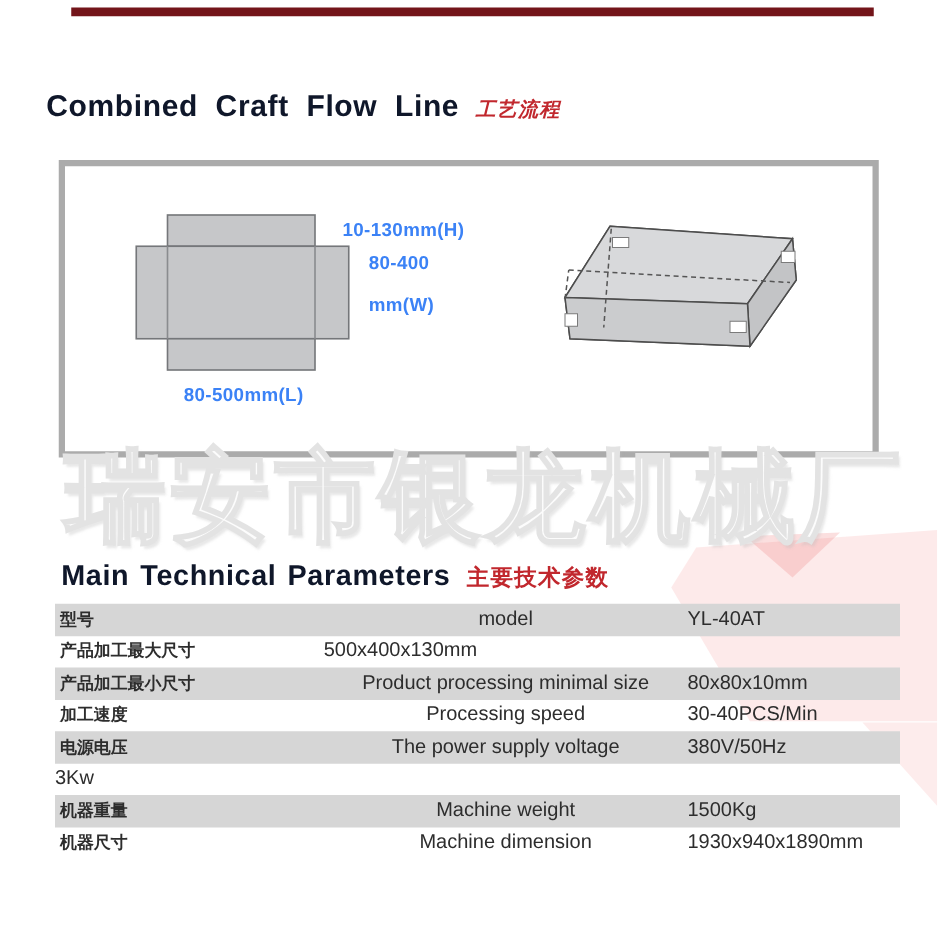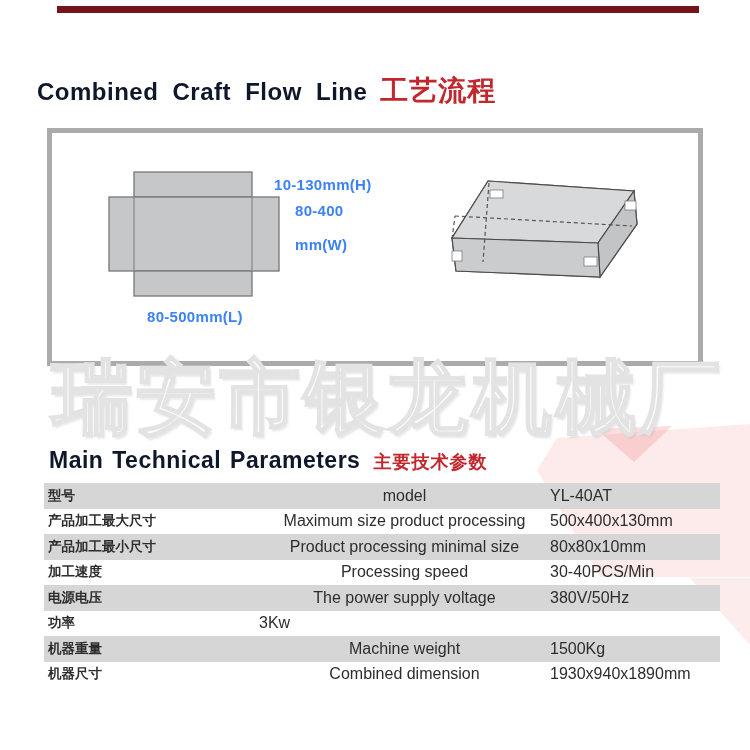--- a/index.html
+++ b/index.html
@@ -10,21 +10,21 @@
   .top-bar{
     position:absolute;left:57px;top:6px;width:642px;height:7px;
     background:#73151a;
   }
   
   .heading{position:absolute;display:flex;align-items:baseline;gap:13px;white-space:nowrap;z-index:4;}
   .heading .en{color:#0f172a;font-weight:bold;letter-spacing:0.5px;word-spacing:7px;}
   .heading .zh{color:#c1272d;font-weight:bold;}
   .h1{left:37px;top:72px;}
   .h1 .en{font-size:24px;}
-  .h1 .zh{font-size:28px;letter-spacing:1px;}
+  .h1 .zh{font-size:16px;letter-spacing:1px;font-style:italic;}
   .h2{left:49px;top:447px;}
   .h2 .en{font-size:23px;word-spacing:2px;}
   .h2 .zh{font-size:18px;letter-spacing:1px;}
 
   
   .flow-box{
     position:absolute;left:47px;top:128px;width:646px;height:228px;
     border:5px solid #ababab;background:#ffffff;z-index:0;
   }
   .svg-layer{position:absolute;left:0;top:0;z-index:1;pointer-events:none;}
@@ -120,47 +120,45 @@
   </div>
 
   <div class="params-table">
     <div class="p-row stripe">
       <span class="cell-cn">型号</span>
       <span class="cell-en">model</span>
       <span class="cell-val">YL-40AT</span>
     </div>
     <div class="p-row plain">
       <span class="cell-cn">产品加工最大尺寸</span>
-      <span class="cell-en">Maximum size product processing</span>
       <span class="cell-val">500x400x130mm</span>
     </div>
     <div class="p-row stripe">
       <span class="cell-cn">产品加工最小尺寸</span>
       <span class="cell-en">Product processing minimal size</span>
       <span class="cell-val">80x80x10mm</span>
     </div>
     <div class="p-row plain">
       <span class="cell-cn">加工速度</span>
       <span class="cell-en">Processing speed</span>
       <span class="cell-val">30-40PCS/Min</span>
     </div>
     <div class="p-row stripe">
       <span class="cell-cn">电源电压</span>
       <span class="cell-en">The power supply voltage</span>
       <span class="cell-val">380V/50Hz</span>
     </div>
     <div class="p-row plain">
-      <span class="cell-cn">功率</span>
       <span class="cell-val">3Kw</span>
     </div>
     <div class="p-row stripe">
       <span class="cell-cn">机器重量</span>
       <span class="cell-en">Machine weight</span>
       <span class="cell-val">1500Kg</span>
     </div>
     <div class="p-row plain">
       <span class="cell-cn">机器尺寸</span>
-      <span class="cell-en">Combined dimension</span>
+      <span class="cell-en">Machine dimension</span>
       <span class="cell-val">1930x940x1890mm</span>
     </div>
   </div>
 
 </div>
 
 </body></html>

